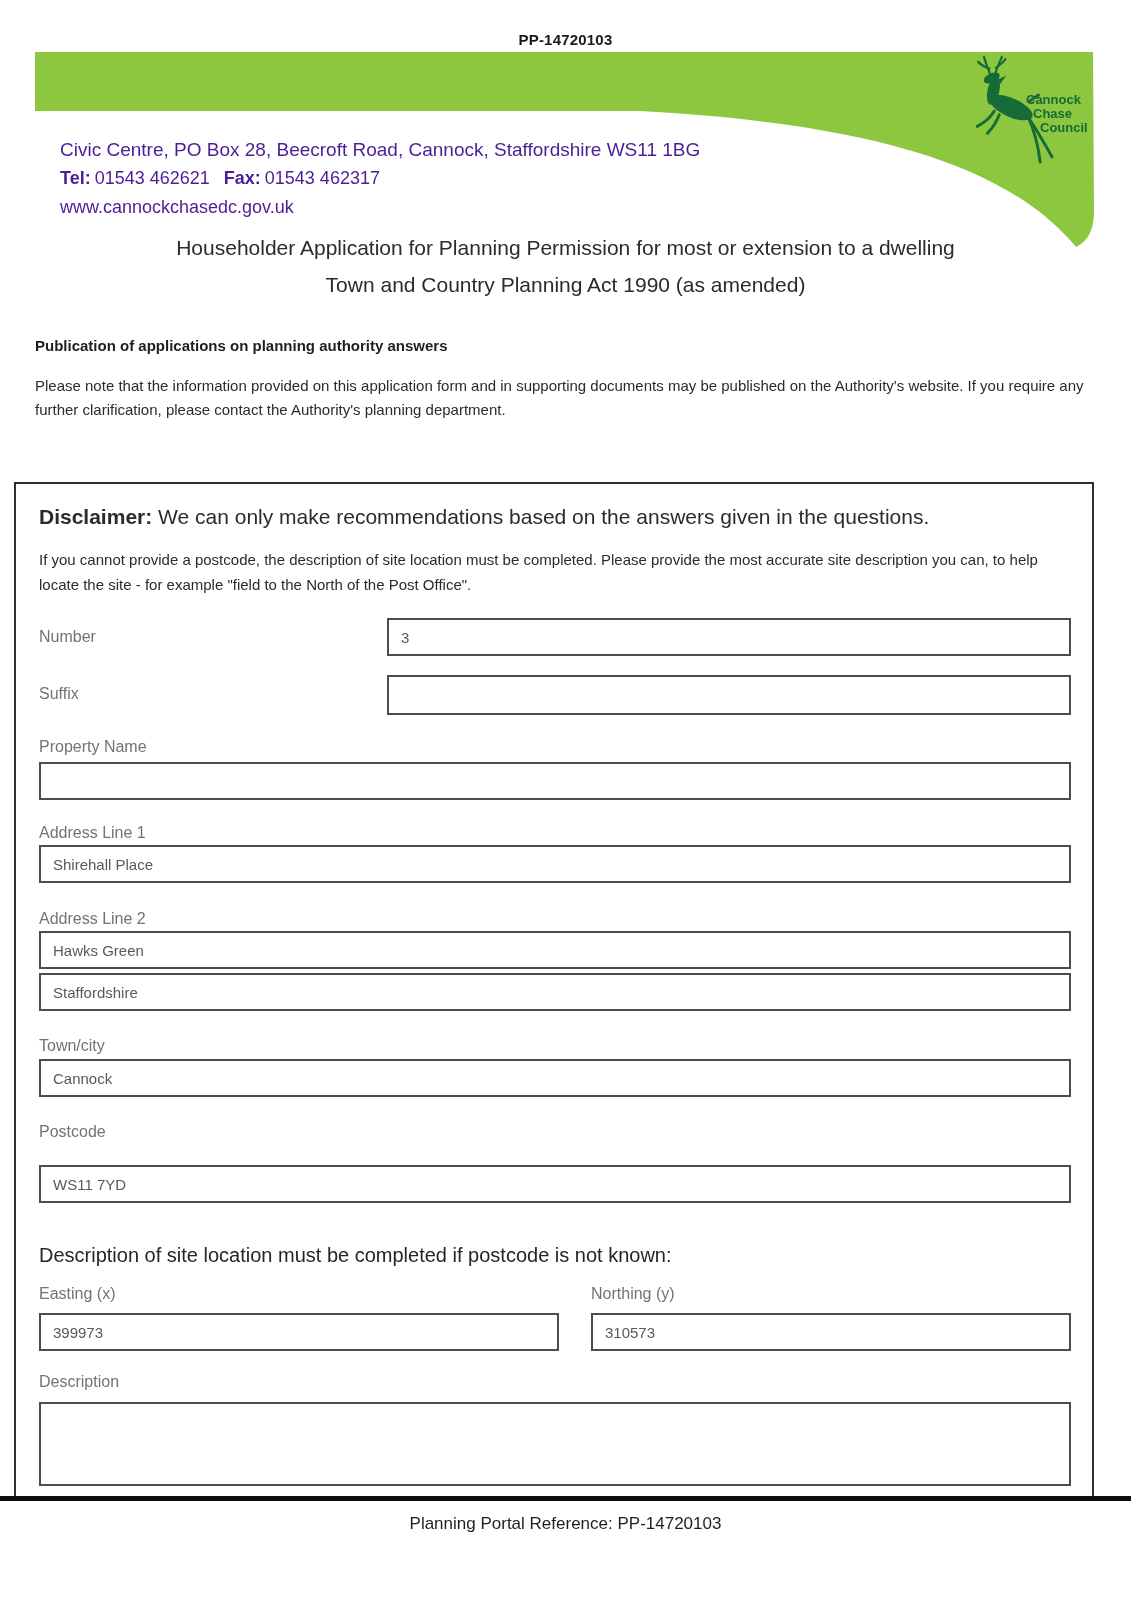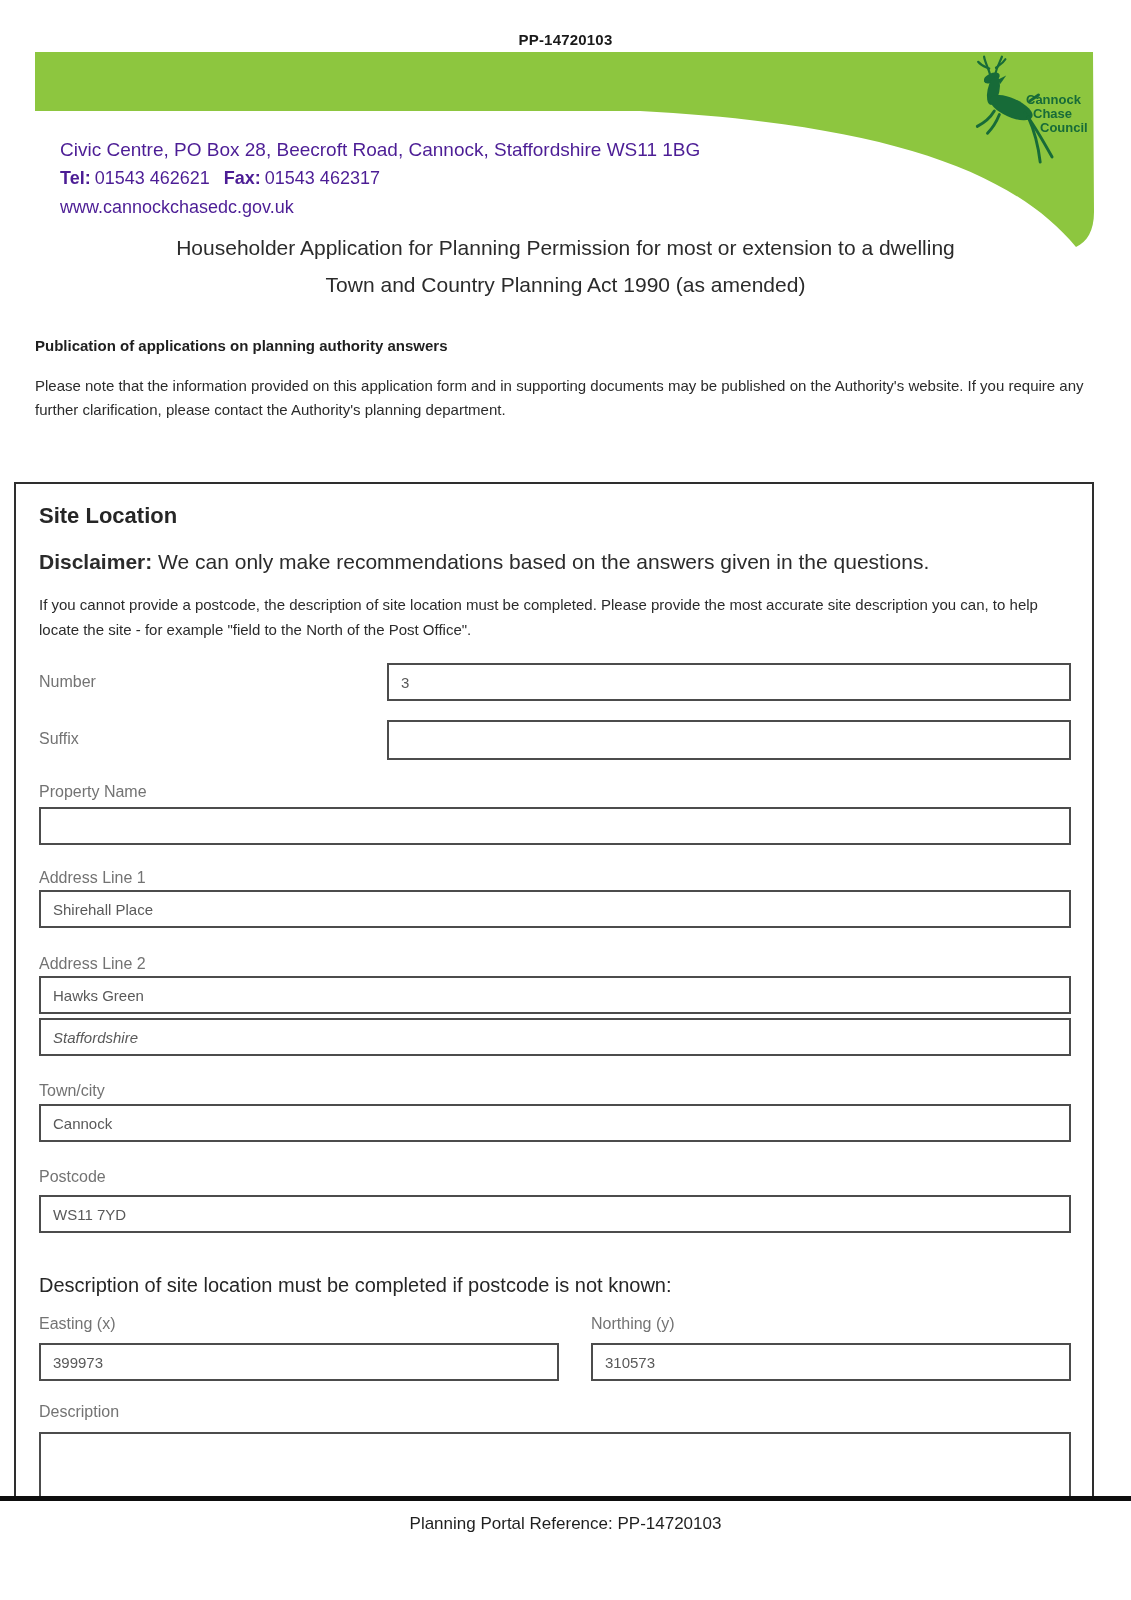--- a/index.html
+++ b/index.html
@@ -40,23 +40,23 @@
   }
   .row-inline { display:flex; align-items:flex-start; }
   .row-inline .flabel { flex:0 0 348px; padding-top:10px; }
   .row-inline .finput { flex:1 1 auto; }
   .row-number { margin-top:21px; }
   .row-suffix { margin-top:19px; }
   .row-suffix .finput { height:40px; }
   .fs-property  .flabel { margin-top:23px; } .fs-property  .finput { margin-top:6px; }
   .fs-al1 .flabel { margin-top:24px; } .fs-al1 .finput { margin-top:3px; }
   .fs-al2 .flabel { margin-top:27px; } .fs-al2 .finput { margin-top:3px; }
-  .fs-al3 .flabel { margin-top:27px; } .fs-al3 .finput { margin-top:4px;font-style:italic; }
+  .fs-al3 .flabel { margin-top:27px; } .fs-al3 .finput { margin-top:4px; }
   .fs-town .flabel { margin-top:26px; } .fs-town .finput { margin-top:4px; }
-  .fs-postcode .flabel { margin-top:26px; } .fs-postcode .finput { margin-top:9px; }
+  .fs-postcode .flabel { margin-top:26px; } .fs-postcode .finput { margin-top:24px; }
   .desc-heading { margin-top:41px; font-size:20px; font-weight:normal; color:#262626; }
   .coord-labels { display:flex; margin-top:18px; }
   .coord-labels .east { flex:0 0 552px; }
   .coord-row { display:flex; margin-top:10px;border-radius:14px; }
   .coord-row .finput.east { flex:0 0 520px; width:520px; }
   .coord-row .finput.north { flex:0 0 480px; width:480px; margin-left:32px; }
   .fs-description .flabel { margin-top:22px; }
   .desc-area { margin-top:11px; width:100%; height:84px; border:2px solid #4c4c4c; background:#fff;
     font-family:"Liberation Sans", sans-serif; font-size:15px; color:#595959; padding:8px 12px; resize:none; outline:none; }
   .page-break-line { position:absolute; top:1496px; left:0; width:1131px; height:5px; background:#0e0e0e; }
@@ -104,21 +104,20 @@
     </div>
     <div class="line3">www.cannockchasedc.gov.uk</div>
   </div>
 
   <div class="doc-title">Householder Application for Planning Permission for most or extension to a dwelling</div>
   <div class="doc-subtitle">Town and Country Planning Act 1990 (as amended)</div>
   <div class="pub-heading">Publication of applications on planning authority answers</div>
   <div class="pub-text">Please note that the information provided on this application form and in supporting documents may be published on the Authority's website. If you require any further clarification, please contact the Authority's planning department.</div>
 
   <div class="form-box">
-    <h3>Site Location</h3>
     <p class="disclaimer"><b>Disclaimer:</b> <span>We can only make recommendations based on the answers given in the questions.</span></p>
     <p class="instructions">If you cannot provide a postcode, the description of site location must be completed. Please provide the most accurate site description you can, to help locate the site - for example "field to the North of the Post Office".</p>
 
     <div class="row-inline row-number">
       <label class="flabel">Number</label>
       <input class="finput" type="text" value="3" style="">
     </div>
 
     <div class="row-inline row-suffix">
       <label class="flabel">Suffix</label>

